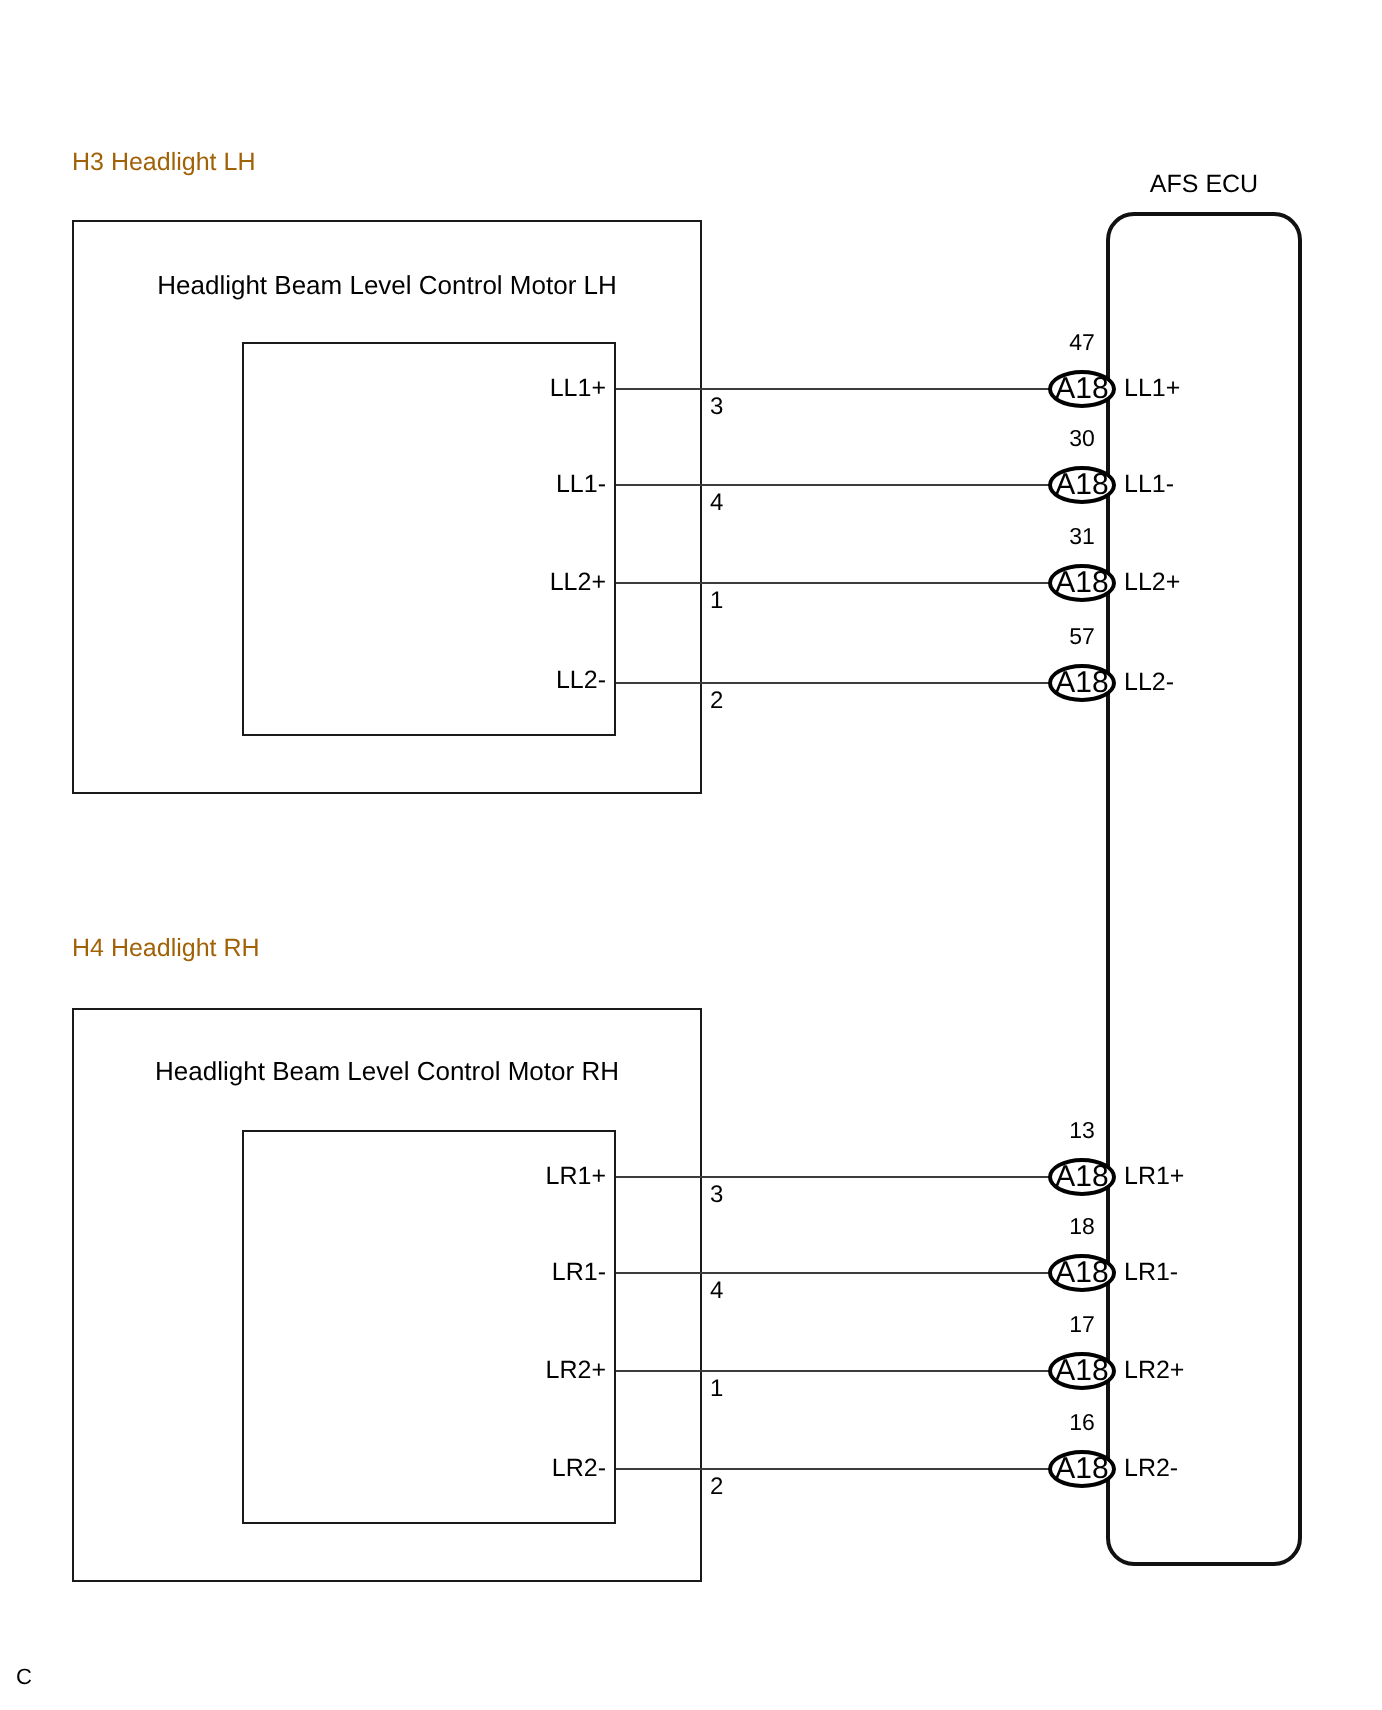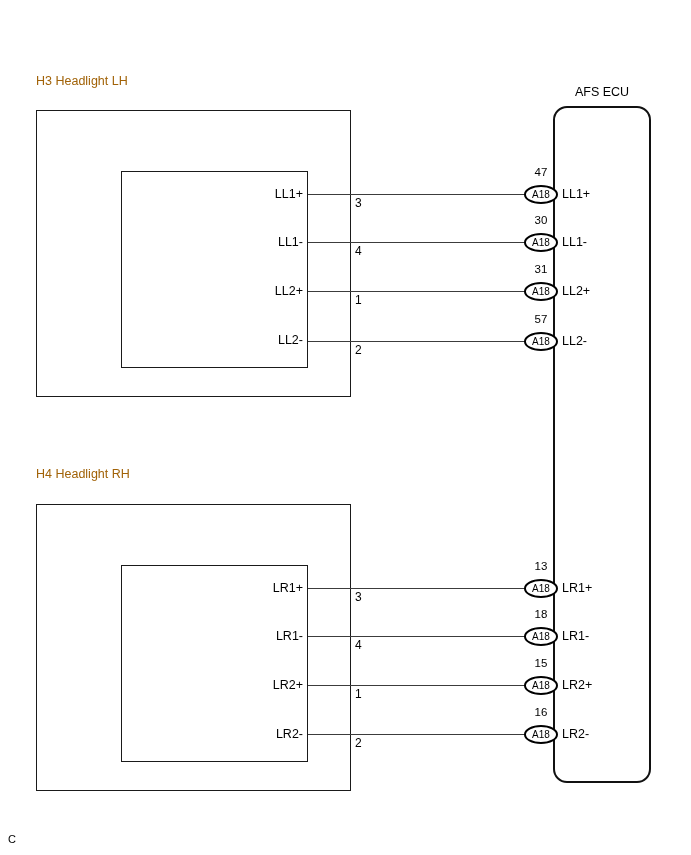--- a/index.html
+++ b/index.html
@@ -99,36 +99,37 @@
   .connector-oval {
     width: 34px;
     height: 19px;
     border: 2px solid #000;
     border-radius: 50%;
     background: #ffffff;
     box-sizing: border-box;
     display: flex;
     align-items: center;
     justify-content: center;
-    font-size: 10px;
+    font-size: 15px;
     line-height: 12px;
     color: #000;
   }
 </style>
 </head>
 <body>
 
 <div id="diagram-root">
 
   <div class="abs ecu-caption" style="left:553px; top:85px; width:98px;">AFS ECU</div>
   <div class="abs ecu-box" style="left:553px; top:106px; width:98px; height:677px;"></div>
 
   <div class="abs section-caption" style="left:36px; top:74px;">H3 Headlight LH</div>
 
   <div class="abs outer-box" style="left:36px; top:110px; width:315px; height:287px;"></div>
+  <div class="abs unit-title" style="left:50px; top:135px; width:287px;">Headlight Beam Level Control Motor LH</div>
   <div class="abs inner-box" style="left:121px; top:171px; width:187px; height:197px;"></div>
 
   <div class="abs terminal-label" style="left:198px; top:188px; width:105px;">LL1+</div>
   <div class="abs wire" style="left:308px; top:194px; width:245px;"></div>
   <div class="abs wire-pin-number" style="left:355px; top:197px;">3</div>
   <div class="abs pin-number" style="left:524px; top:166px;">47</div>
   <div class="abs connector-oval" style="left:524px; top:185px;">A18</div>
   <div class="abs ecu-terminal-label" style="left:562px; top:188px;">LL1+</div>
 
   <div class="abs terminal-label" style="left:198px; top:236px; width:105px;">LL1-</div>
@@ -148,40 +149,41 @@
   <div class="abs terminal-label" style="left:198px; top:334px; width:105px;">LL2-</div>
   <div class="abs wire" style="left:308px; top:341px; width:245px;"></div>
   <div class="abs wire-pin-number" style="left:355px; top:344px;">2</div>
   <div class="abs pin-number" style="left:524px; top:313px;">57</div>
   <div class="abs connector-oval" style="left:524px; top:332px;">A18</div>
   <div class="abs ecu-terminal-label" style="left:562px; top:335px;">LL2-</div>
 
   <div class="abs section-caption" style="left:36px; top:467px;">H4 Headlight RH</div>
 
   <div class="abs outer-box" style="left:36px; top:504px; width:315px; height:287px;"></div>
+  <div class="abs unit-title" style="left:50px; top:528px; width:287px;">Headlight Beam Level Control Motor RH</div>
   <div class="abs inner-box" style="left:121px; top:565px; width:187px; height:197px;"></div>
 
   <div class="abs terminal-label" style="left:198px; top:582px; width:105px;">LR1+</div>
   <div class="abs wire" style="left:308px; top:588px; width:245px;"></div>
   <div class="abs wire-pin-number" style="left:355px; top:591px;">3</div>
   <div class="abs pin-number" style="left:524px; top:560px;">13</div>
   <div class="abs connector-oval" style="left:524px; top:579px;">A18</div>
   <div class="abs ecu-terminal-label" style="left:562px; top:582px;">LR1+</div>
 
   <div class="abs terminal-label" style="left:198px; top:630px; width:105px;">LR1-</div>
   <div class="abs wire" style="left:308px; top:636px; width:245px;"></div>
   <div class="abs wire-pin-number" style="left:355px; top:639px;">4</div>
   <div class="abs pin-number" style="left:524px; top:608px;">18</div>
   <div class="abs connector-oval" style="left:524px; top:627px;">A18</div>
   <div class="abs ecu-terminal-label" style="left:562px; top:630px;">LR1-</div>
 
   <div class="abs terminal-label" style="left:198px; top:679px; width:105px;">LR2+</div>
   <div class="abs wire" style="left:308px; top:685px; width:245px;"></div>
   <div class="abs wire-pin-number" style="left:355px; top:688px;">1</div>
-  <div class="abs pin-number" style="left:524px; top:657px;">15</div>
+  <div class="abs pin-number" style="left:524px; top:657px;">17</div>
   <div class="abs connector-oval" style="left:524px; top:676px;">A18</div>
   <div class="abs ecu-terminal-label" style="left:562px; top:679px;">LR2+</div>
 
   <div class="abs terminal-label" style="left:198px; top:728px; width:105px;">LR2-</div>
   <div class="abs wire" style="left:308px; top:734px; width:245px;"></div>
   <div class="abs wire-pin-number" style="left:355px; top:737px;">2</div>
   <div class="abs pin-number" style="left:524px; top:706px;">16</div>
   <div class="abs connector-oval" style="left:524px; top:725px;">A18</div>
   <div class="abs ecu-terminal-label" style="left:562px; top:728px;">LR2-</div>
 

